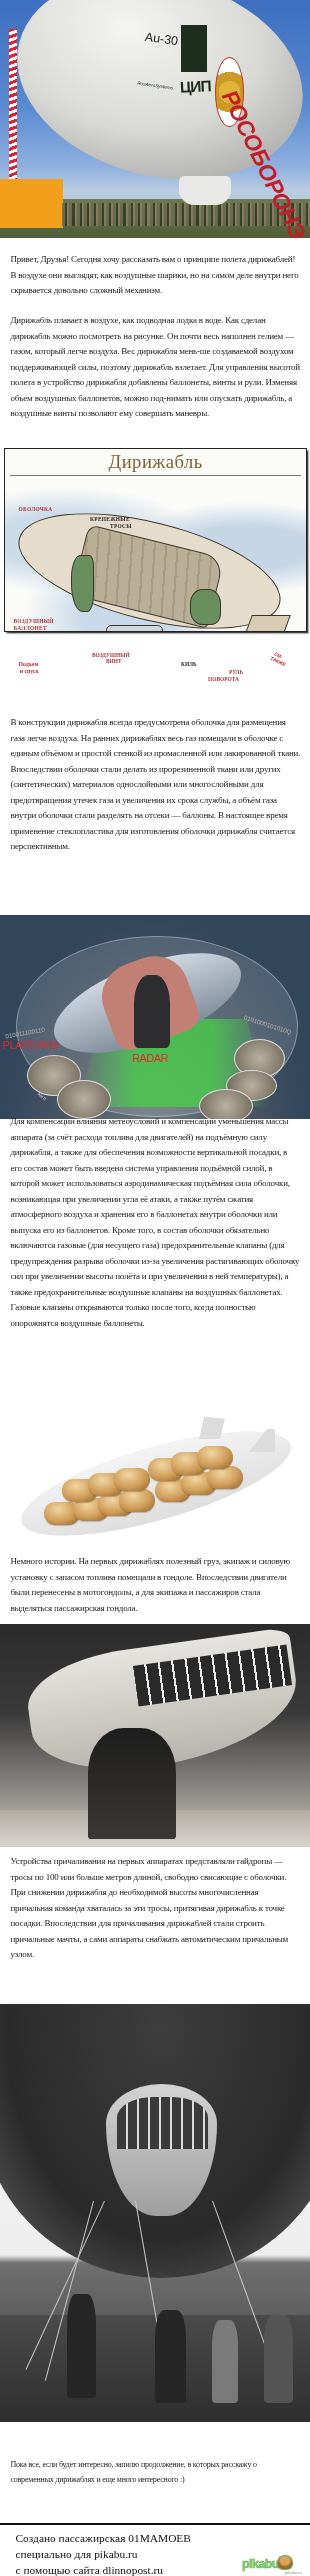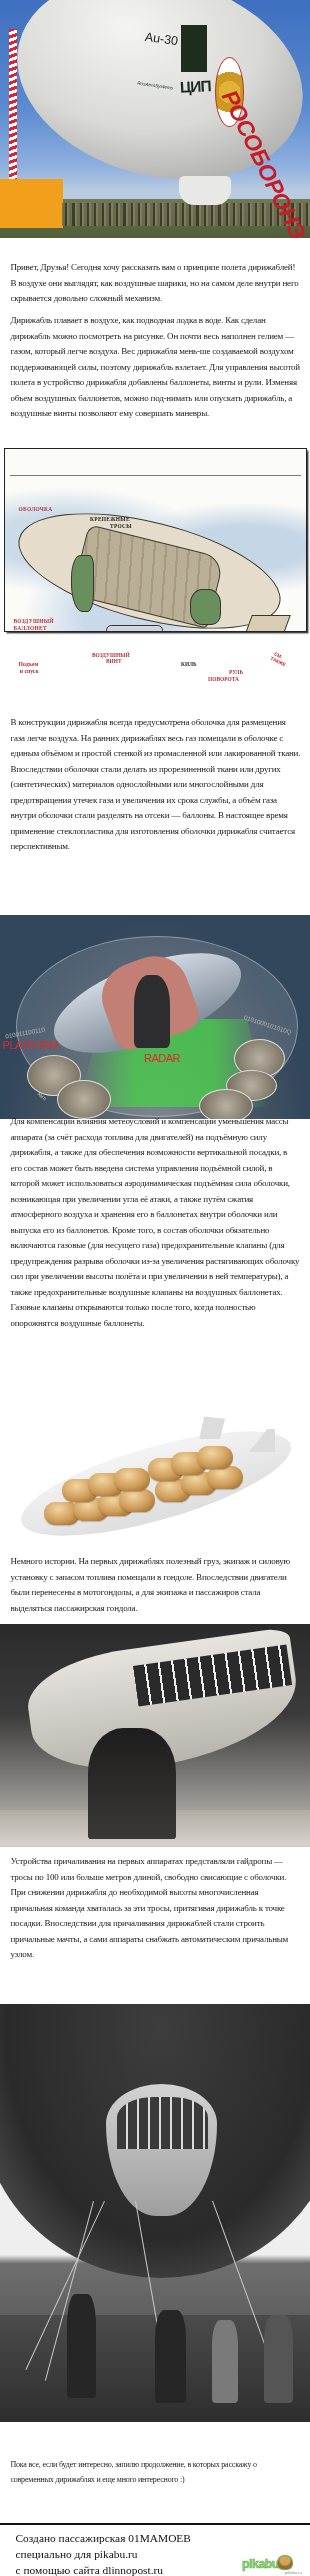--- a/index.html
+++ b/index.html
@@ -91,25 +91,26 @@
   <div class="crowd"></div>
   <div class="gondola"></div>
   <span class="label au">Au-30</span>
   <div class="label cip"></div>
   <span class="label cip-text">ЦИП</span>
   <span class="label ros">RosAeroSystems</span>
   <div class="emblem"></div>
   <span class="label roso">РОСОБОРОНЭКСПОРТ</span>
 </div>
 
-<p class="para" style="top:252px;margin-top:8px;">Привет, Друзья! Сегодня хочу рассказать вам о принципе полета дирижаблей! В воздухе они выглядят, как воздушные шарики, но на самом деле внутри него скрывается довольно сложный механизм.</p>
+<p class="para" style="top:252px;">Привет, Друзья! Сегодня хочу рассказать вам о принципе полета дирижаблей! В воздухе они выглядят, как воздушные шарики, но на самом деле внутри него скрывается довольно сложный механизм.</p>
 <p class="para" style="top:313px;">Дирижабль плавает в воздухе, как подводная лодка в воде. Как сделан дирижабль можно посмотреть на рисунке. Он почти весь наполнен гелием — газом, который легче воздуха. Вес дирижабля мень-ше создаваемой воздухом поддерживающей силы, поэтому дирижабль взлетает. Для управления высотой полета в устройство дирижабля добавлены баллонеты, винты и рули. Изменяя объем воздушных баллонетов, можно под-нимать или опускать дирижабль, а воздушные винты позволяют ему совершать маневры.</p>
 
 <div id="diagram" class="block">
   <div class="sky"></div>
+  <span class="dtitle">Дирижабль</span>
   <div class="rule"></div>
   <div class="envelope"></div>
   <div class="cells"></div>
   <div class="ballonet-l"></div>
   <div class="ballonet-r"></div>
   <div class="gond"></div>
   <div class="fin"></div>
 
   <span class="lbl red" style="left:13.5px;top:57px;">ОБОЛОЧКА</span>
   <span class="lbl blk" style="left:85px;top:67px;">КРЕПЕЖНЫЕ</span>
@@ -133,21 +134,21 @@
 
 <p class="para" style="top:715px;">В конструкции дирижабля всегда предусмотрена оболочка для размещения газа легче воздуха. На ранних дирижаблях весь газ помещали в оболочке с единым объёмом и простой стенкой из промасленной или лакированной ткани. Впоследствии оболочки стали делать из прорезиненной ткани или других (синтетических) материалов однослойными или многослойными для предотвращения утечек газа и увеличения их срока службы, а объём газа внутри оболочки стали разделять на отсеки — баллоны. В настоящее время применение стеклопластика для изготовления оболочки дирижабля считается перспективным.</p>
 
 <div id="img-radar" class="block">
   <div class="dome"></div>
   <div class="beam"></div>
   <div class="ship"></div>
   <div class="cut"></div>
   <div class="core"></div>
   <span class="tag" style="left:2.6px;top:124px;">PLATFORM</span>
-  <span class="tag" style="left:144px;top:137px;">RADAR</span>
+  <span class="tag" style="left:132px;top:137px;">RADAR</span>
   <span class="sub" style="left:37px;top:179px;transform:rotate(40deg);">AMTI</span>
   <span class="sub" style="left:268px;top:171px;transform:rotate(-50deg);">GMTI</span>
   <span class="sub" style="left:5.2px;top:114px;font-size:6.2px;color:#b9b3a6;transform:rotate(-10deg);">010011100110</span>
   <span class="sub" style="left:243px;top:106px;font-size:6.2px;color:#b9b3a6;transform:rotate(18deg);">0101000101010Q</span>
   <div class="inset" style="left:27px;top:140px;width:54px;height:41px;"></div>
   <div class="inset" style="left:57px;top:165px;width:54px;height:39px;"></div>
   <div class="inset" style="left:234px;top:124px;width:51px;height:39px;"></div>
   <div class="inset" style="left:226px;top:155px;width:51px;height:31px;"></div>
   <div class="inset" style="left:199px;top:174px;width:54px;height:34px;"></div>
 </div>

